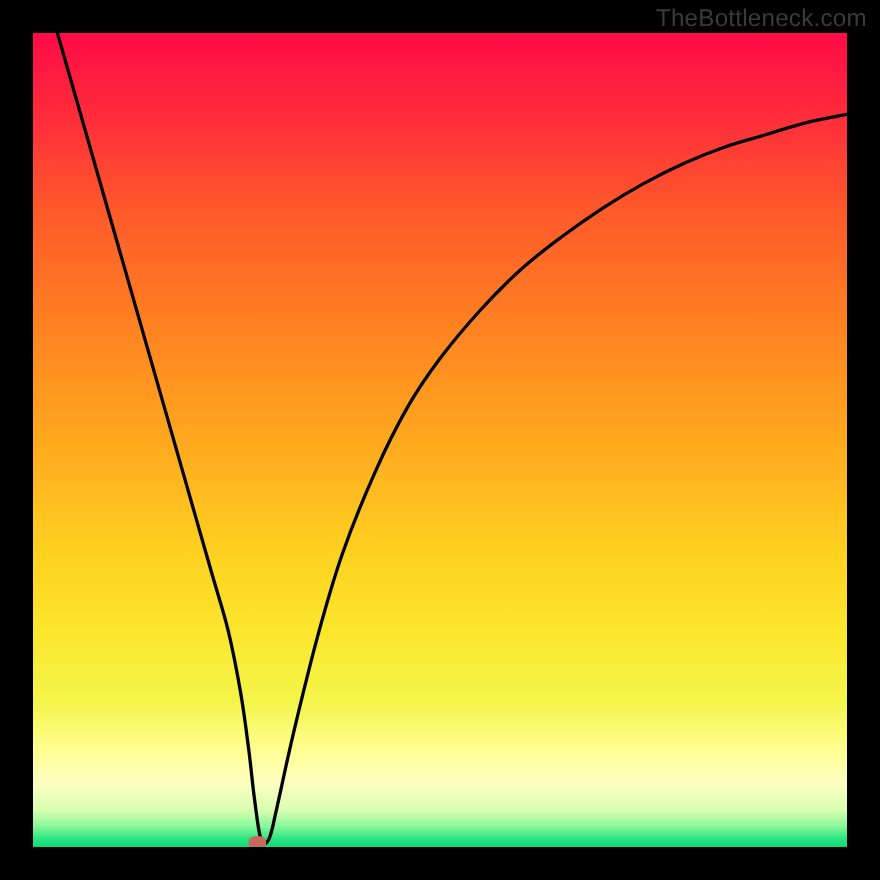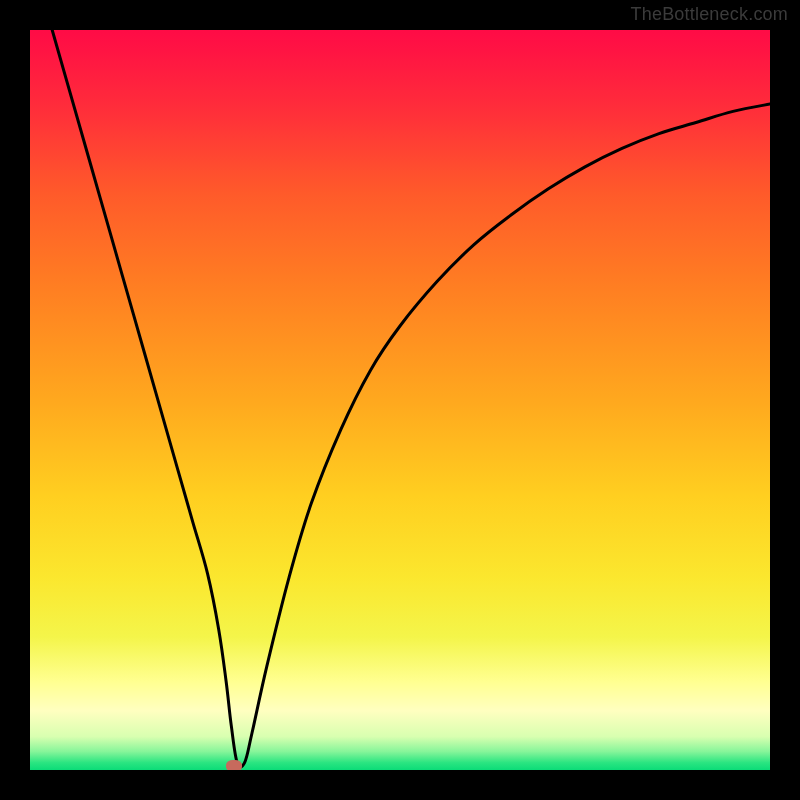--- a/index.html
+++ b/index.html
@@ -15,21 +15,21 @@
     position: relative;
     width: 800px;
     height: 800px;
     background: #000;
   }
   .watermark {
     position: absolute;
     top: 4px;
     right: 12px;
     color: #3b3b3b;
-    font-size: 18px;
+    font-size: 22px;
     font-weight: 500;
     letter-spacing: 0.2px;
     z-index: 10;
   }
   .plot-area {
     position: absolute;
     left: 30px;
     top: 30px;
     width: 740px;
     height: 740px;

